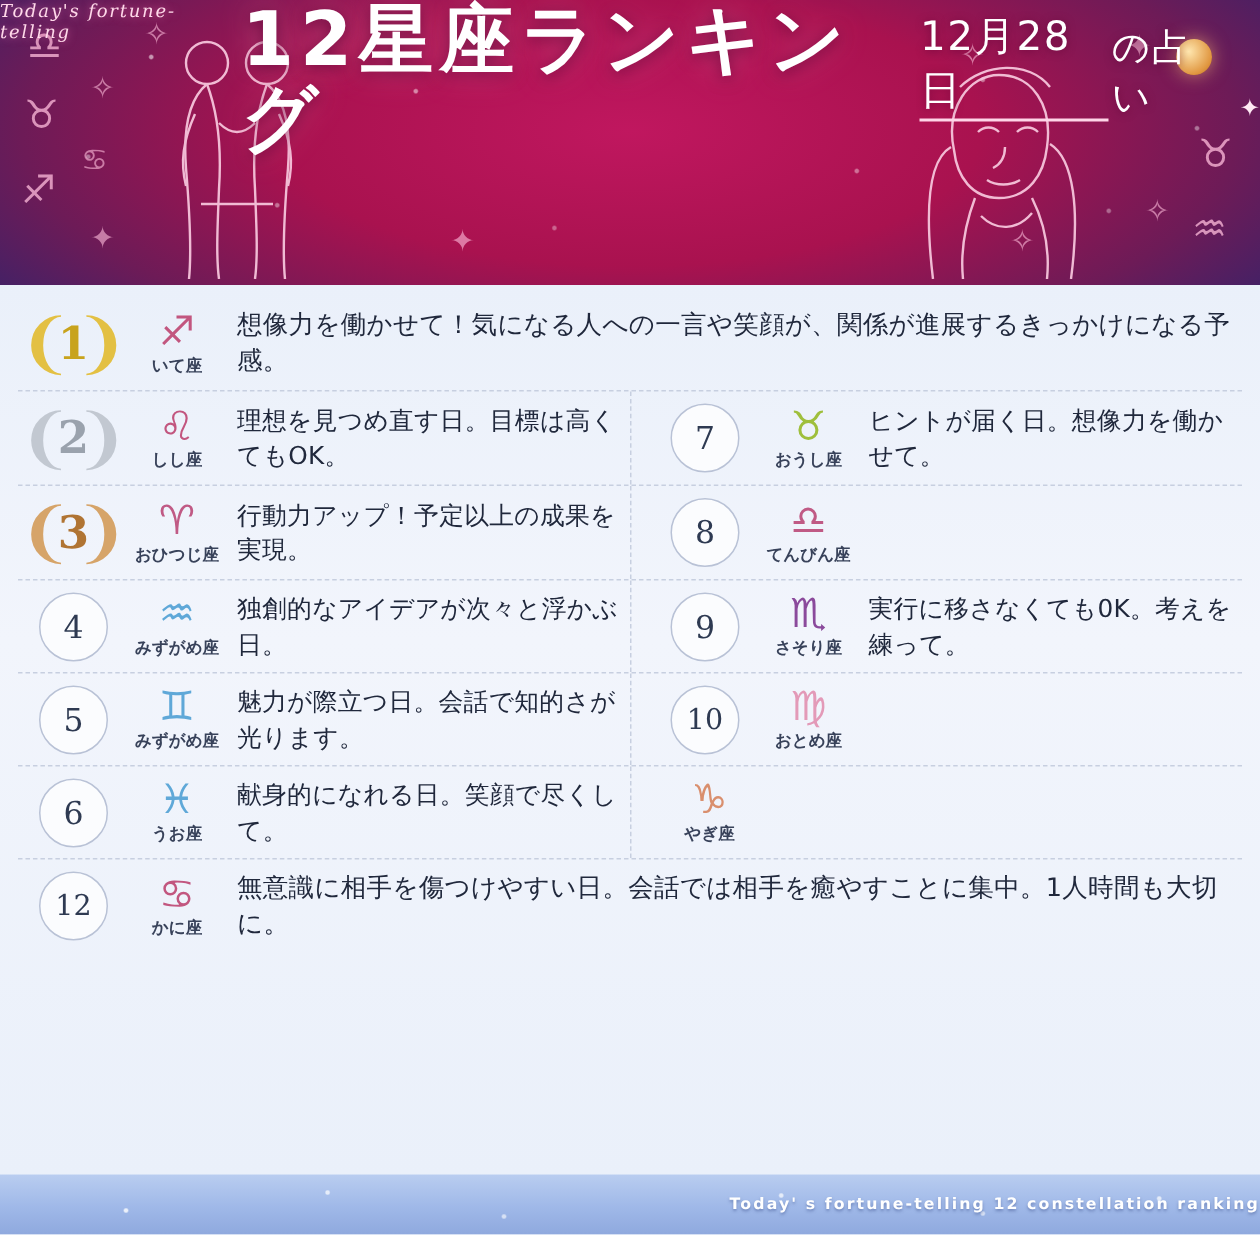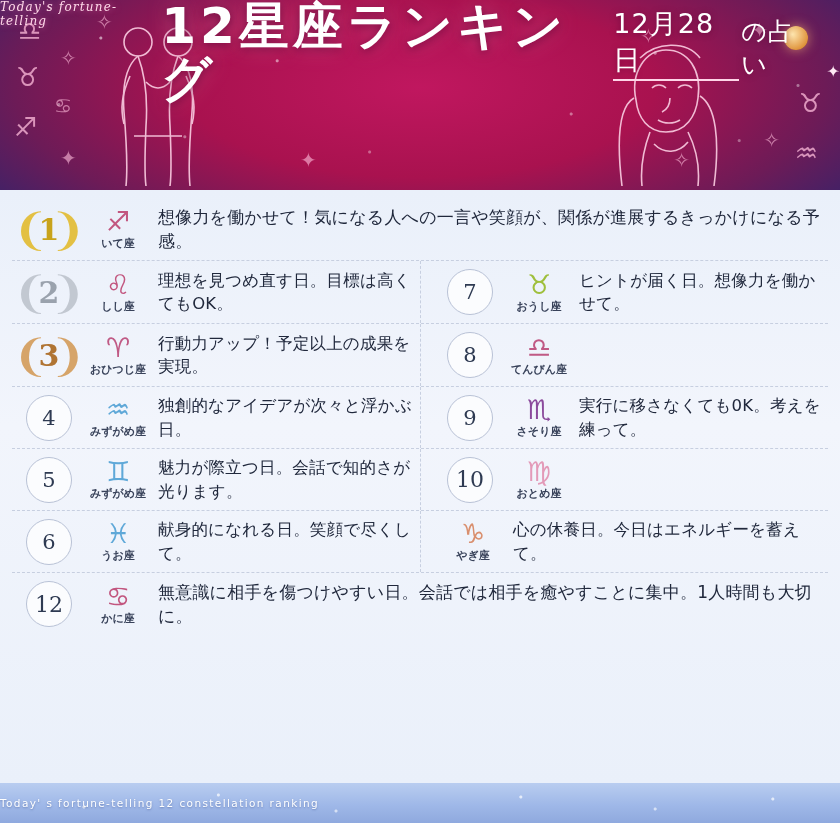--- a/index.html
+++ b/index.html
@@ -135,21 +135,21 @@
   }
   .rank-circle {
     width: 46px; height: 46px; border-radius: 50%;
     border: 1.6px solid #b9c2d6;
     background: #fbfcfe;
     display:flex; align-items:center; justify-content:center;
     font-family:"DejaVu Serif","Liberation Serif",serif;
     font-size: 21px;
     color:#2e3a52;
   }
-  .rank-circle.n2-digits { font-size:22px; }
+  .rank-circle.n2-digits { font-size:19px; }
   
   .medal { position:relative; width:58px; height:50px; display:flex; align-items:center; justify-content:center;}
   .medal .num {
     font-family:"DejaVu Serif","Liberation Serif",serif;
     font-size: 30px; font-weight:bold;
     position:relative; z-index:2;
   }
   .medal.gold .num { color:#c8a31c; }
   .medal.silver .num { color:#9aa2ad; }
   .medal.bronze .num { color:#b07433; }
@@ -185,22 +185,23 @@
     letter-spacing: .2px;
     padding-left: 4px;
   }
   .desc.wide { font-size: 17px; }
 
   
   .footer {
     position:relative;
     width:840px; height: 40px;
     background: linear-gradient(180deg,#b9cdf0 0%, #9fb8e8 55%, #8fa9de 100%);
-    display:flex; align-items:center; justify-content:flex-start;
+    display:flex; align-items:center; justify-content:flex-end;
     overflow:hidden;
+    font-weight:bold;
   }
   .footer::before{
     content:"";
     position:absolute; inset:0;
     background:
       radial-gradient(circle 2px at 10% 60%, rgba(255,255,255,.8) 0 1px, transparent 2px),
       radial-gradient(circle 2px at 26% 30%, rgba(255,255,255,.7) 0 1px, transparent 2px),
       radial-gradient(circle 2px at 40% 70%, rgba(255,255,255,.6) 0 1px, transparent 2px),
       radial-gradient(circle 2px at 62% 35%, rgba(255,255,255,.7) 0 1px, transparent 2px),
       radial-gradient(circle 2px at 78% 65%, rgba(255,255,255,.6) 0 1px, transparent 2px),
@@ -402,21 +403,20 @@
         <span class="sign-glyph" style="color:#5fa8d8">♓</span>
         <span class="sign-name">うお座</span>
       </div>
       <div class="desc">献身的になれる日。笑顔で尽くして。</div>
     </div>
     <div class="cell half right">
       <div class="sign">
         <span class="sign-glyph" style="color:#d98f6e">♑</span>
         <span class="sign-name">やぎ座</span>
       </div>
-      <div class="desc">心の休養日。今日はエネルギーを蓄えて。</div>
     </div>
   </div>
 
   <div class="row last">
     <div class="cell full">
       <div class="rank">
         <div class="rank-circle n2-digits">12</div>
       </div>
       <div class="sign">
         <span class="sign-glyph" style="color:#c2567f">♋</span>

